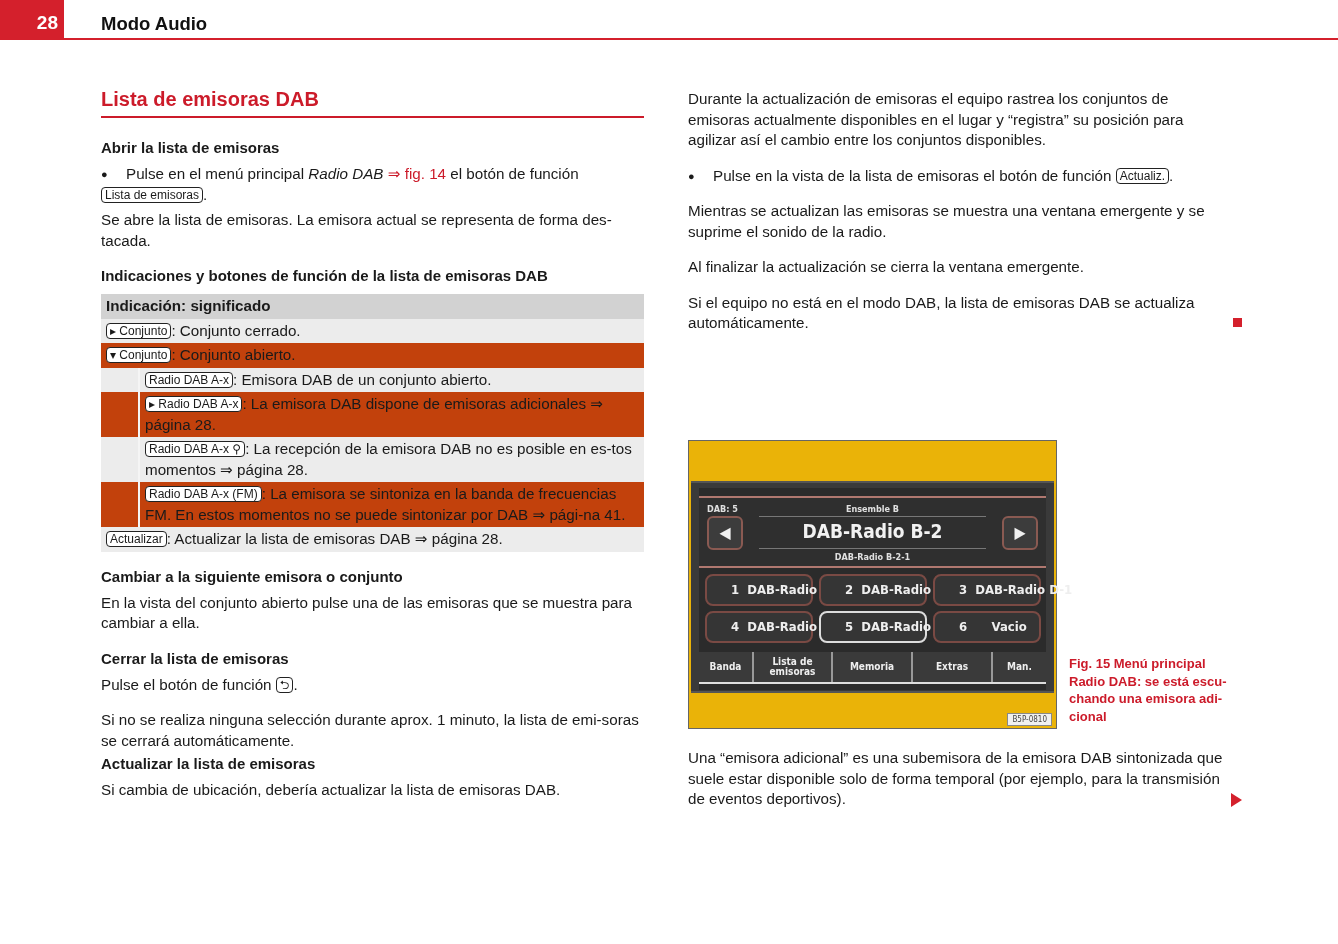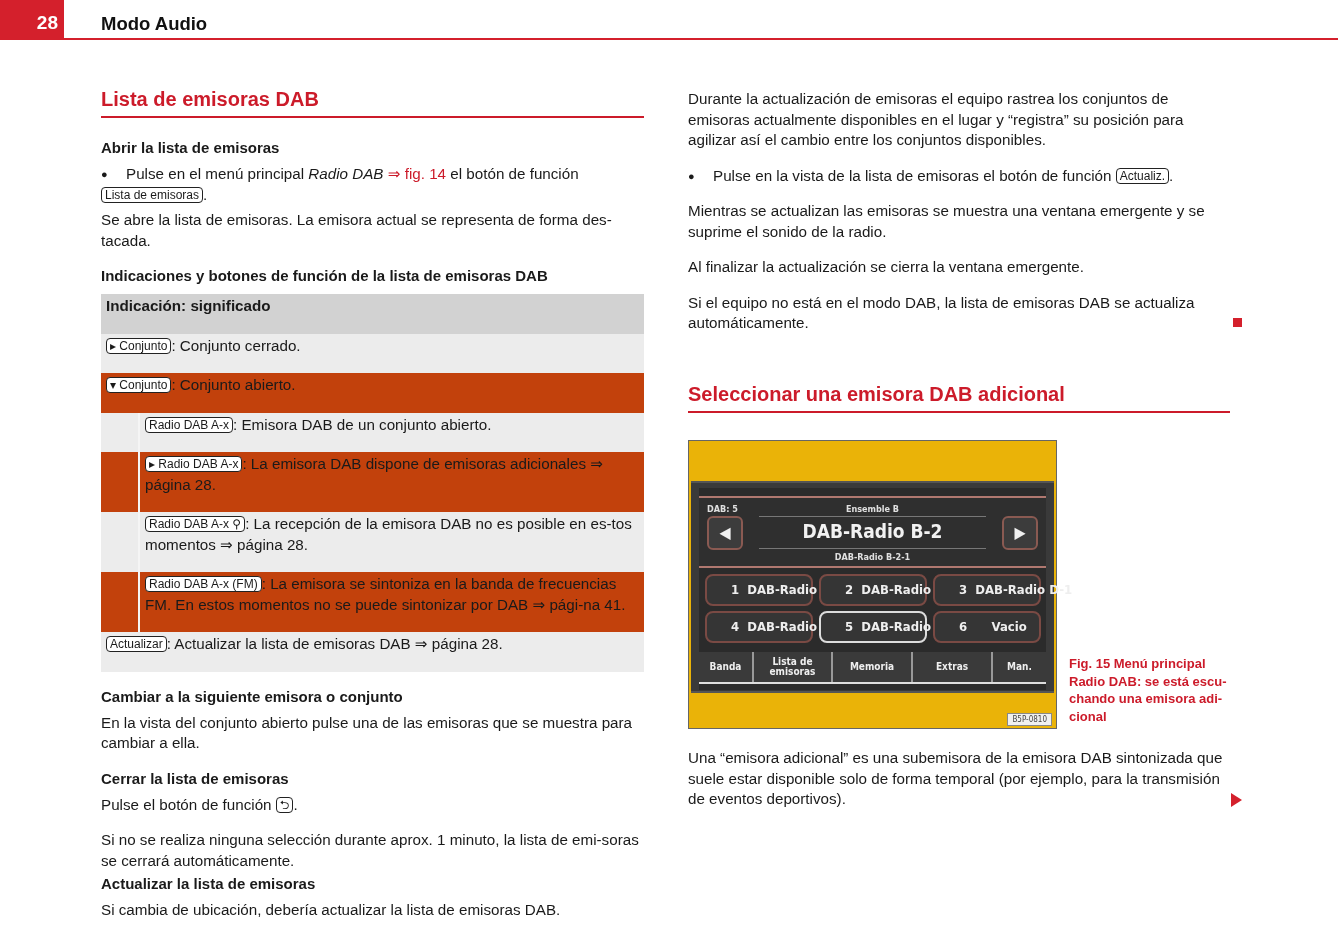--- a/index.html
+++ b/index.html
@@ -19,21 +19,21 @@
   .sec-title { color: #cc1b2a; font-weight: bold; font-size: 20px; line-height: 26px; padding-bottom: 4px; border-bottom: 2px solid #cc1b2a; }
   .sub-h { font-weight: bold; font-size: 15px; line-height: 20px; }
   p { margin: 0; }
   .bullet { position: relative; padding-left: 25px; }
   .bullet::before { content: "●"; position: absolute; left: 0; top: 0; font-size: 11px; }
   .red { color: #cc1b2a; }
   .key { display: inline-block; border: 1px solid #222; border-radius: 4px; font-size: 12px; line-height: 14px; padding: 0 3px; vertical-align: 1px; background: #fff; white-space: nowrap; }
 
   
   .ind-table { width: 543px; border-collapse: collapse; margin-top: 8px; }
-  .ind-table td { font-size: 15.2px; line-height: 20.5px; padding: 2px 4px 17px 5px; vertical-align: top; }
+  .ind-table td { font-size: 15.2px; line-height: 20.5px; padding: 2px 4px 2px 5px; vertical-align: top; }
   .th { background: #d2d2d2; font-weight: bold; }
   .row-a { background: #ececec; }
   .row-b { background: #c2410c; }
   .indent-cell { width: 38px; padding: 0 !important; }
   .ind-table td.sep-left { border-left: 2px solid #f5f5f5; }
 
   
   .figure { position: absolute; left: 688px; top: 440px; width: 369px; height: 289px; border: 1px solid #666; background: #eab308; }
   .screen { position: absolute; left: 2px; top: 40px; width: 363px; height: 212px; background: #3a3a3a; border-top: 2px solid #555; border-bottom: 2px solid #555; }
   .screen-inner { position: absolute; left: 8px; top: 5px; width: 347px; height: 202px; background: #2b2b2b; }
@@ -120,21 +120,20 @@
   <p style="margin-top:6px;">Si cambia de ubicación, debería actualizar la lista de emisoras DAB.</p>
 </div>
 
 <div class="col col-right">
   <p>Durante la actualización de emisoras el equipo rastrea los conjuntos de emisoras actualmente disponibles en el lugar y “registra” su posición para agilizar así el cambio entre los conjuntos disponibles.</p>
   <p class="bullet" style="margin-top:15px;"><span>Pulse en la vista de la lista de emisoras el botón de función </span><span class="key">Actualiz.</span>.</p>
   <p style="margin-top:15px;">Mientras se actualizan las emisoras se muestra una ventana emergente y se suprime el sonido de la radio.</p>
   <p style="margin-top:15px;">Al finalizar la actualización se cierra la ventana emergente.</p>
   <p style="margin-top:15px;">Si el equipo no está en el modo DAB, la lista de emisoras DAB se actualiza automáticamente.</p>
 
-  <div class="sec-title" style="margin-top:47px;">Seleccionar una emisora DAB adicional</div>
 </div>
 
 <div class="end-square"></div>
 
 <div class="figure">
   <div class="screen">
     <div class="screen-inner">
       <div class="top-bar">
         <div class="dab-num">DAB: 5</div>
         <div class="ensemble">Ensemble B</div>

